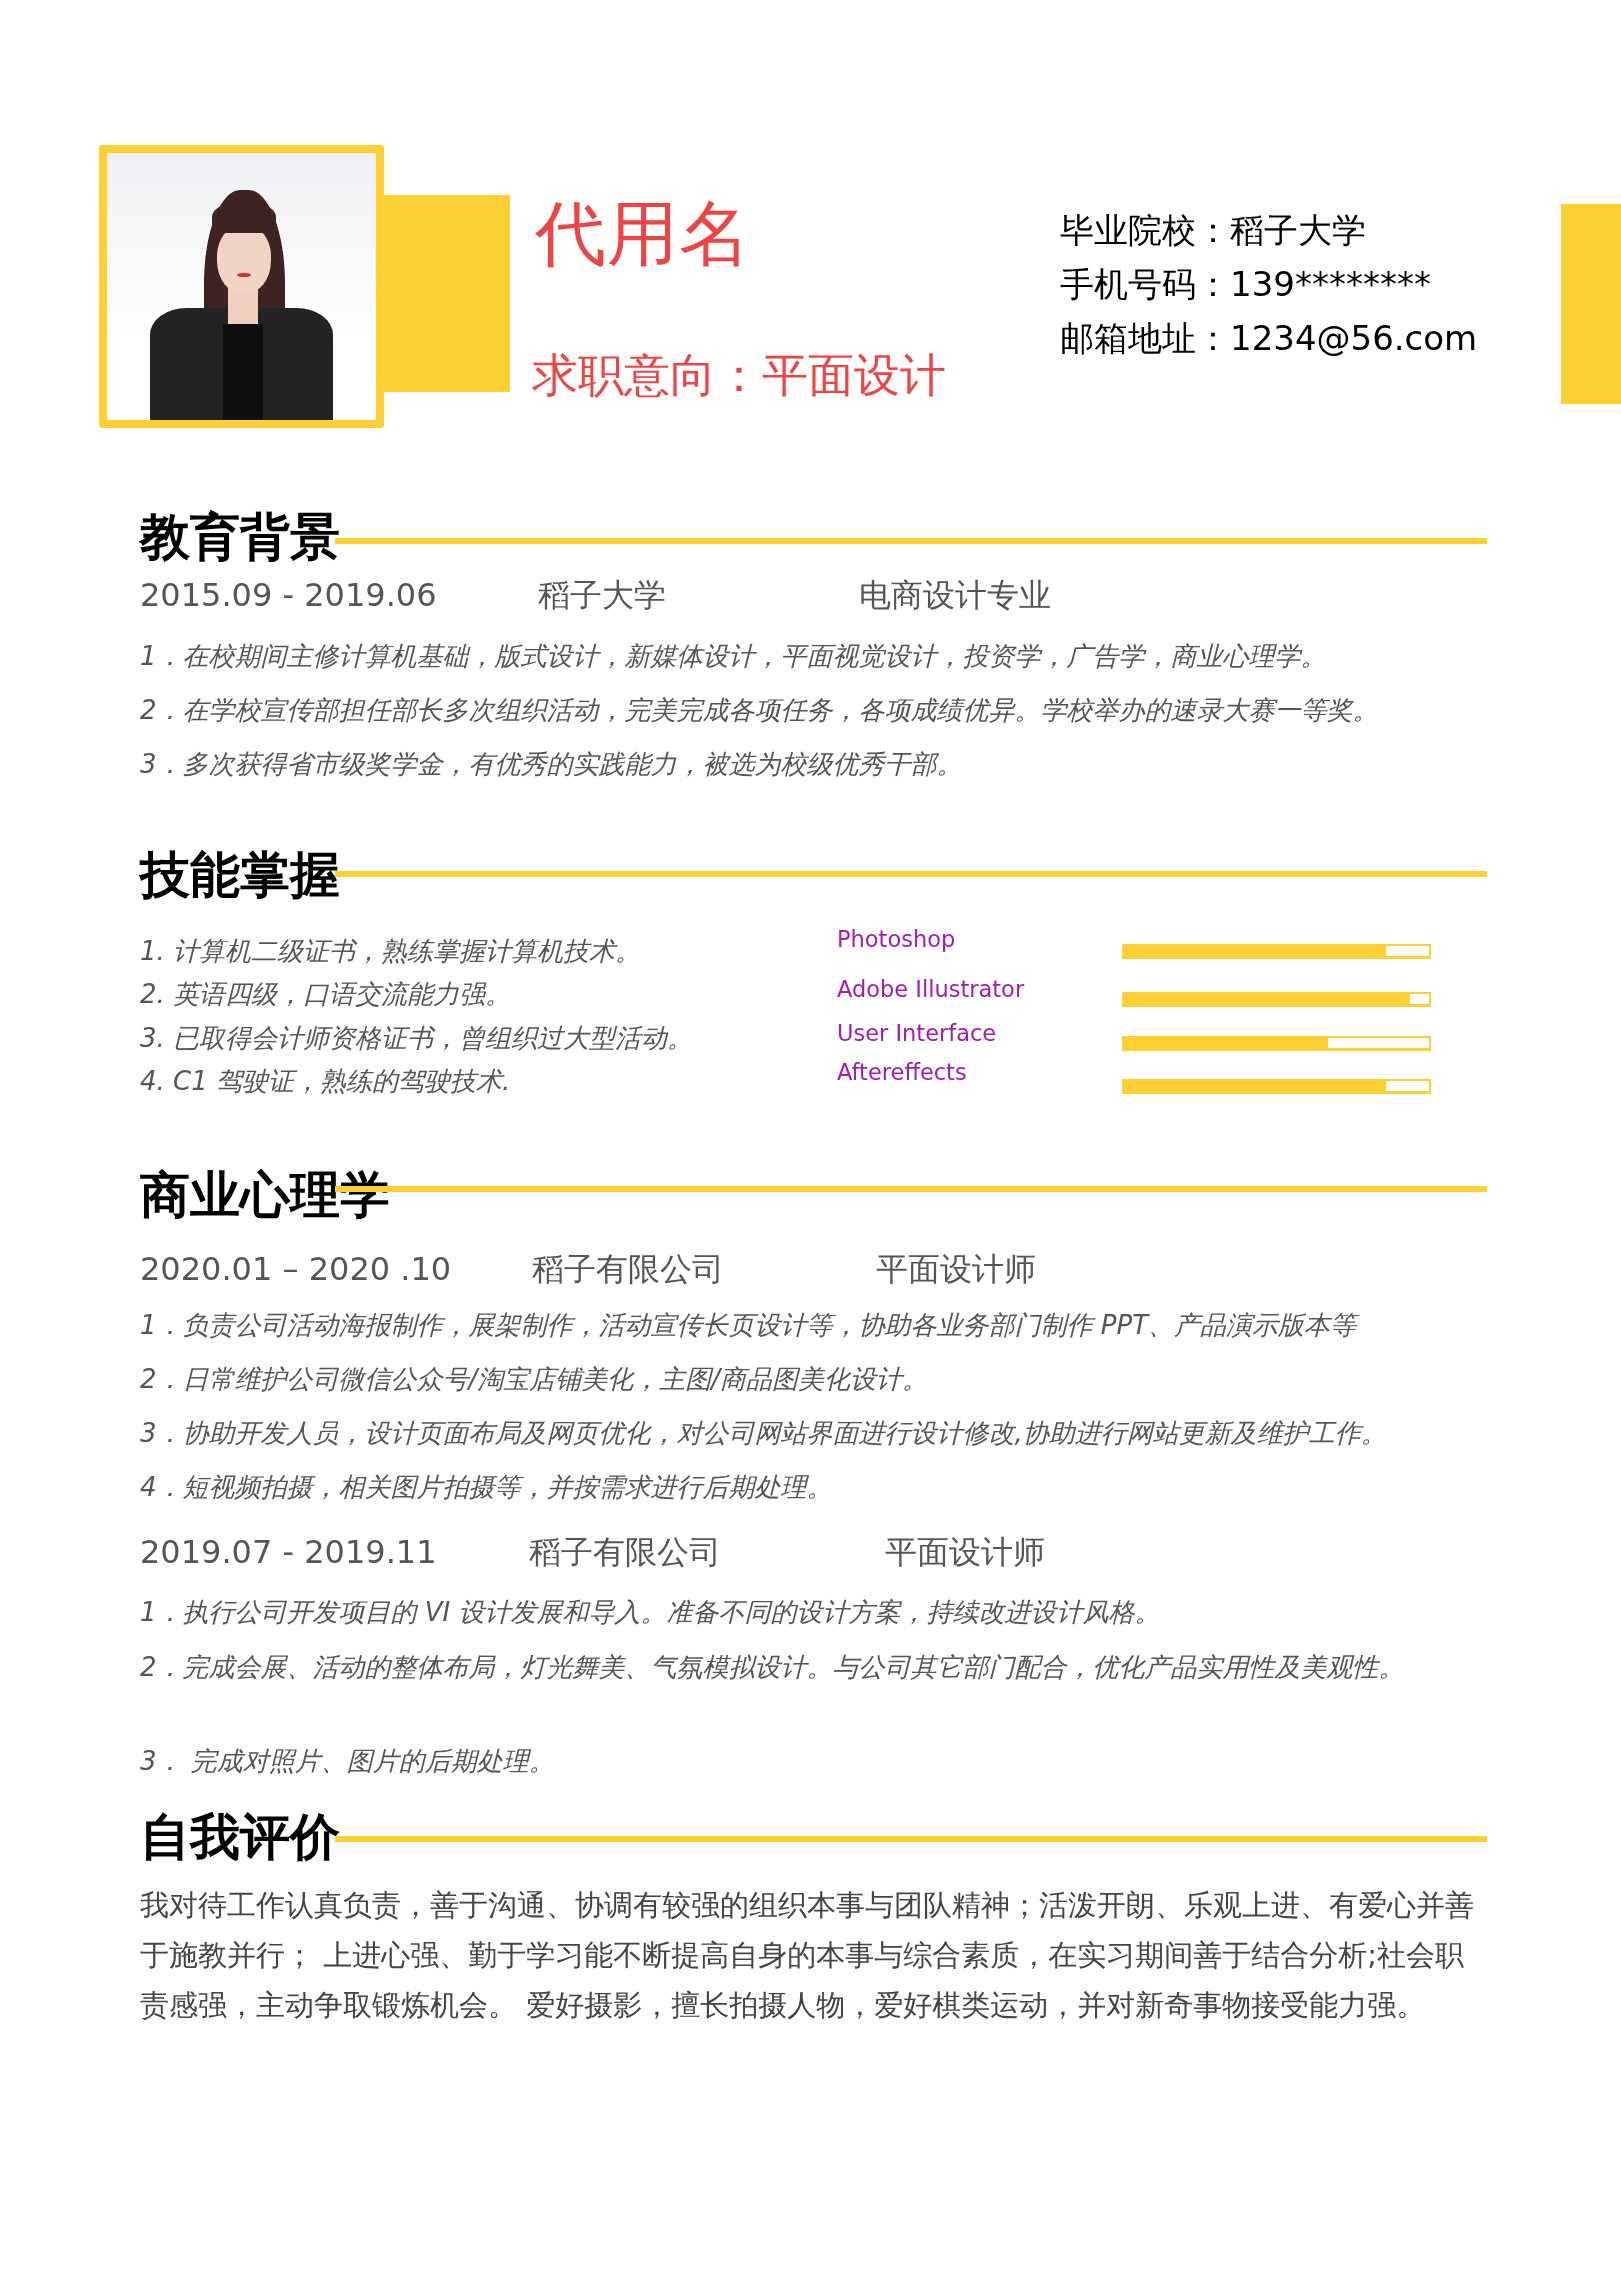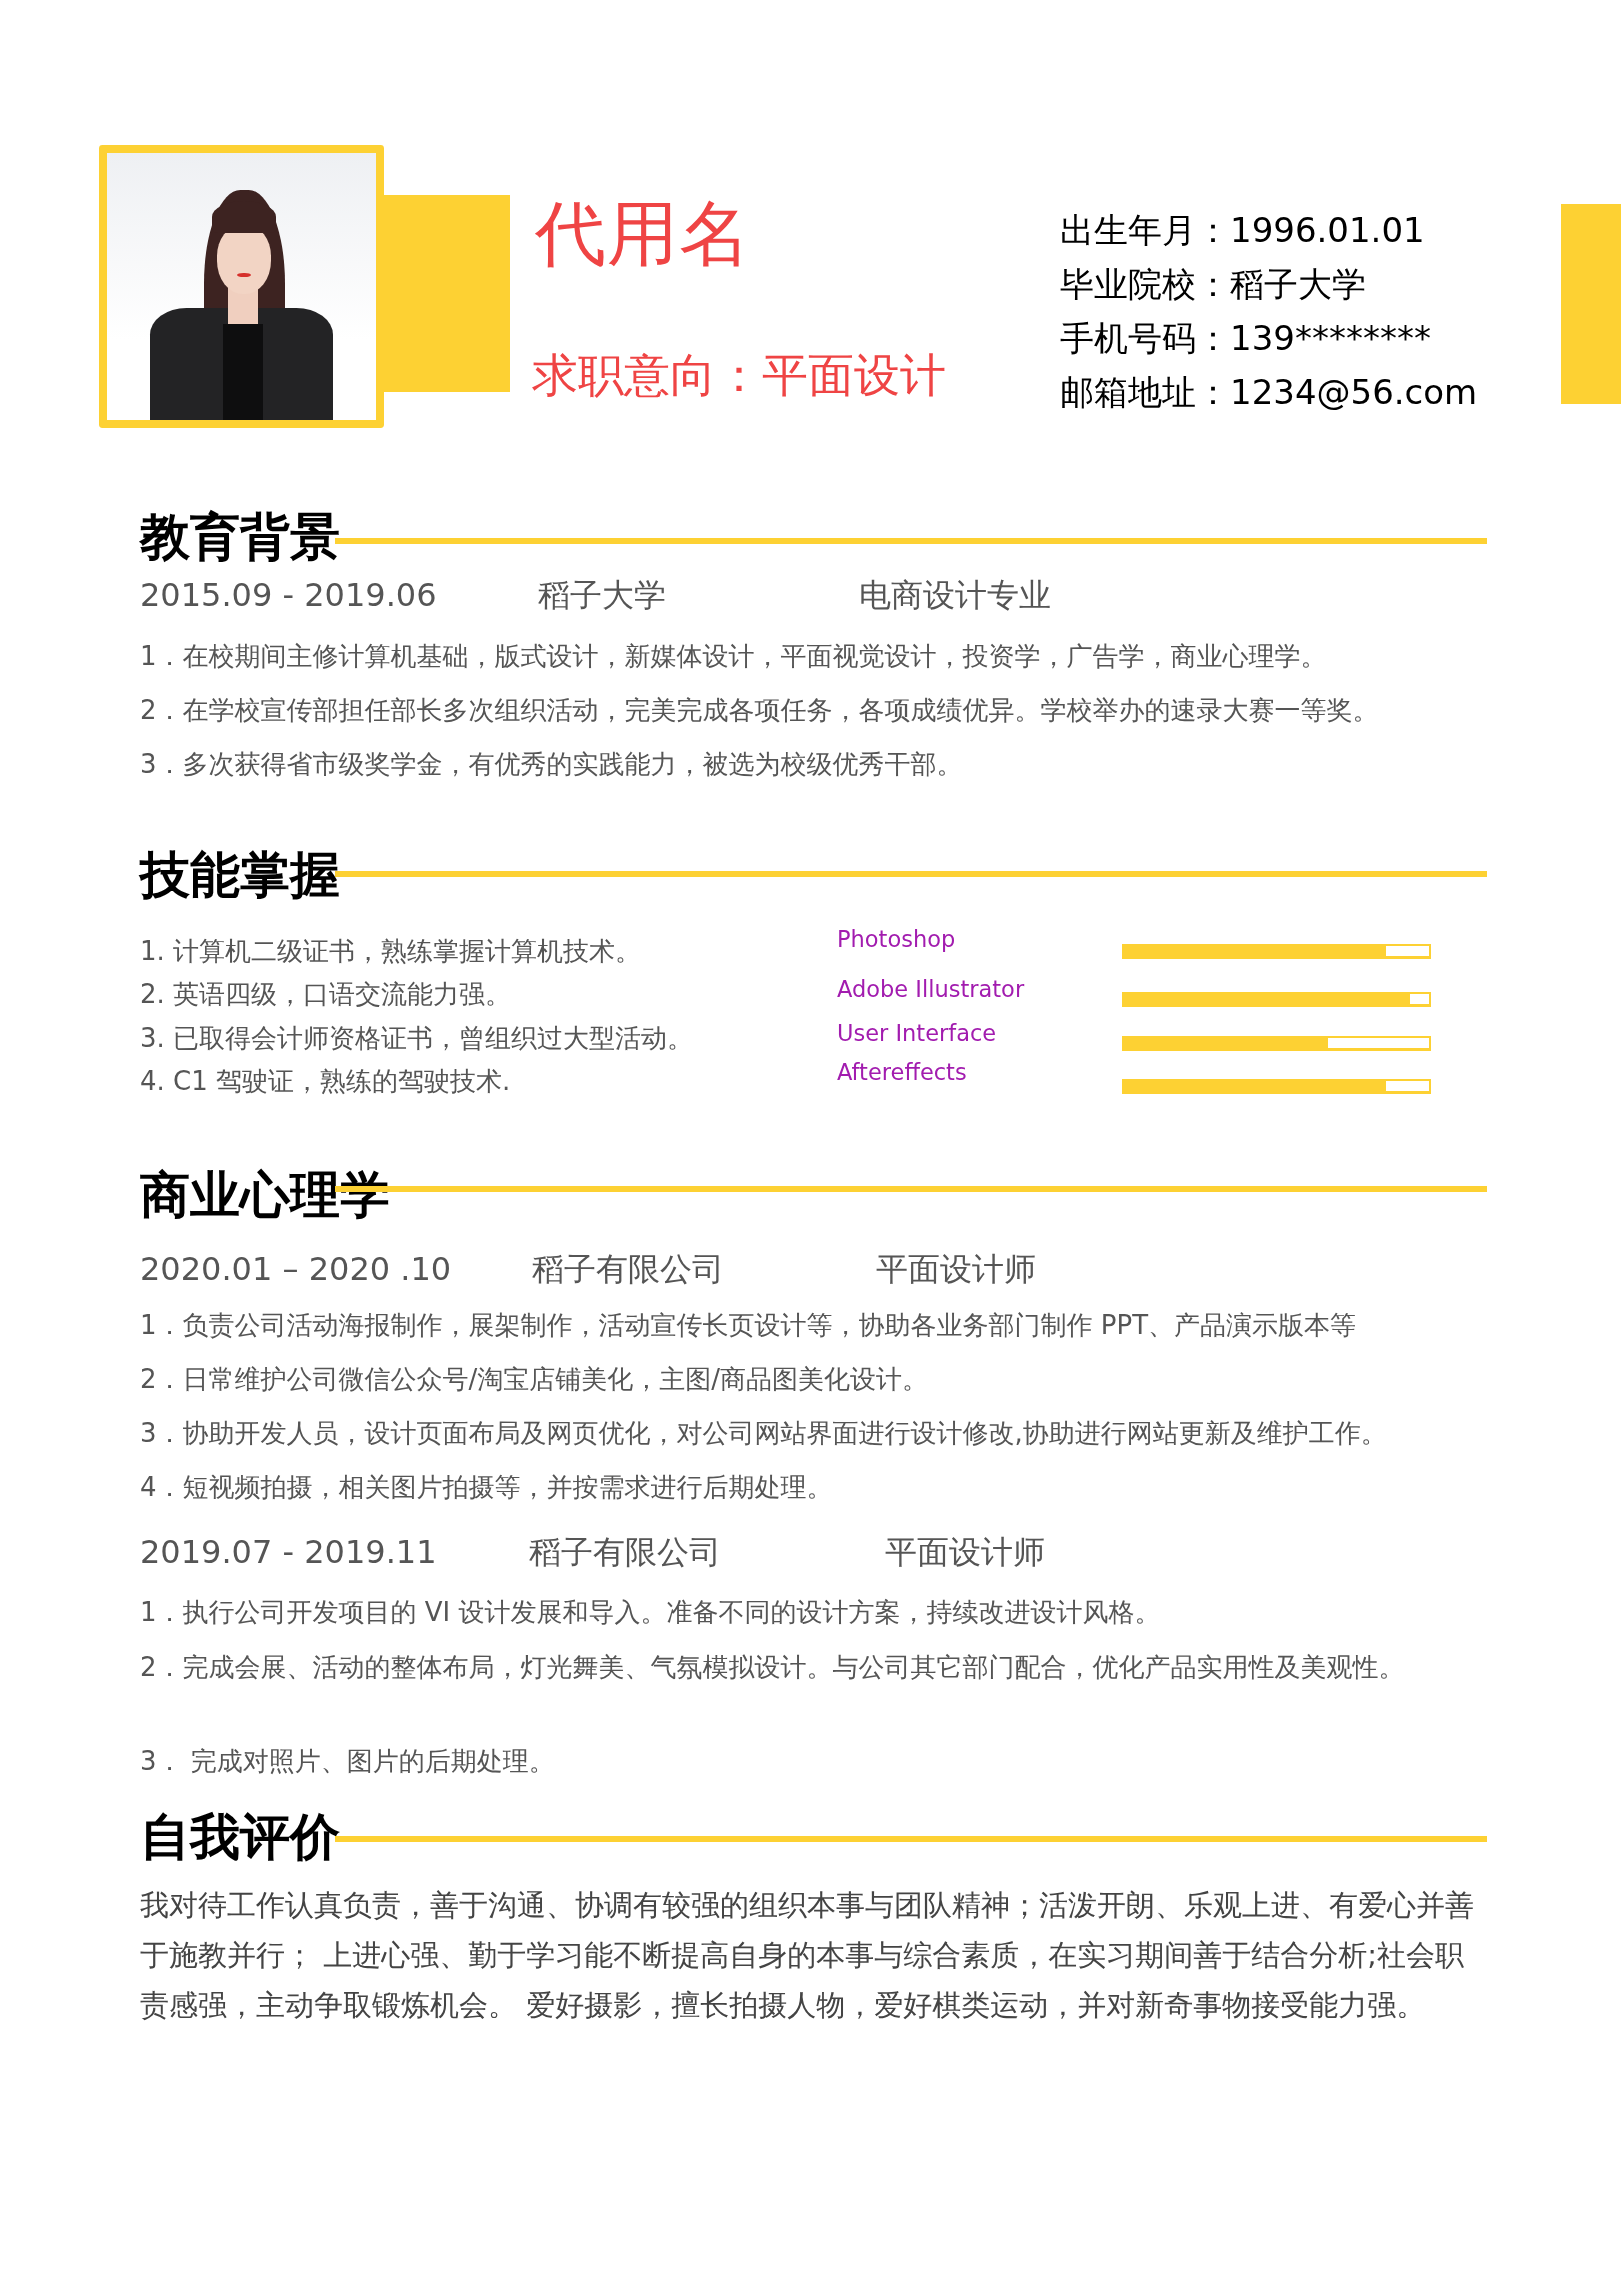--- a/index.html
+++ b/index.html
@@ -26,21 +26,21 @@
   .intent { left: 532px; top: 337px; font-size: 46px; color: #ef4444; line-height: 1; margin-top: 15px; }
 
   .info { left: 1060px; top: 203px; }
   .info-row { font-size: 34px; line-height: 54px; color: #000; white-space: nowrap; }
 
   
   .sec-title { font-size: 50px; font-weight: bold; color: #000; line-height: 1; }
   .sec-line { height: 5.6px; background: #FDD133; }
 
   .meta { font-size: 32px; color: #555; line-height: 1; white-space: nowrap; }
-  .item { font-size: 26px; color: #555; line-height: 1; white-space: nowrap; }
+  .item { font-size: 26px; color: #555; line-height: 1; white-space: nowrap; font-style: italic; }
   .para { font-size: 29px; color: #444; line-height: 50px; }
 
   .skill-label { font-size: 22.5px; color: #a21caf; line-height: 1; white-space: nowrap; }
   .skill-bar { width: 309px; height: 14.6px; background: #FDD133; padding: 2.3px; }
   .skill-bar .track { width: 100%; height: 100%; position: relative; }
   .skill-bar .empty { position: absolute; right: 0; top: 0; height: 100%; background: #ffffff; }
 </style>
 </head>
 <body>
 
@@ -54,21 +54,20 @@
     <div class="face"></div>
     <div class="bangs"></div>
     <div class="lips"></div>
   </div>
 </div>
 
 <div class="abs name">代用名</div>
 <div class="abs intent">求职意向：平面设计</div>
 
 <div class="abs info">
-  <div class="info-row"><span>出生年月：</span><span>1996.01.01</span></div>
   <div class="info-row"><span>毕业院校：</span><span>稻子大学</span></div>
   <div class="info-row"><span>手机号码：</span><span>139********</span></div>
   <div class="info-row"><span>邮箱地址：</span><span>1234@56.com</span></div>
 </div>
 
 <div class="abs yellow-bar-right"></div>
 
 <div class="abs sec-title" style="left:140px; top:512px;">教育背景</div>
 <div class="abs sec-line" style="left:335px; top:538px; width:1152px;"></div>
 

